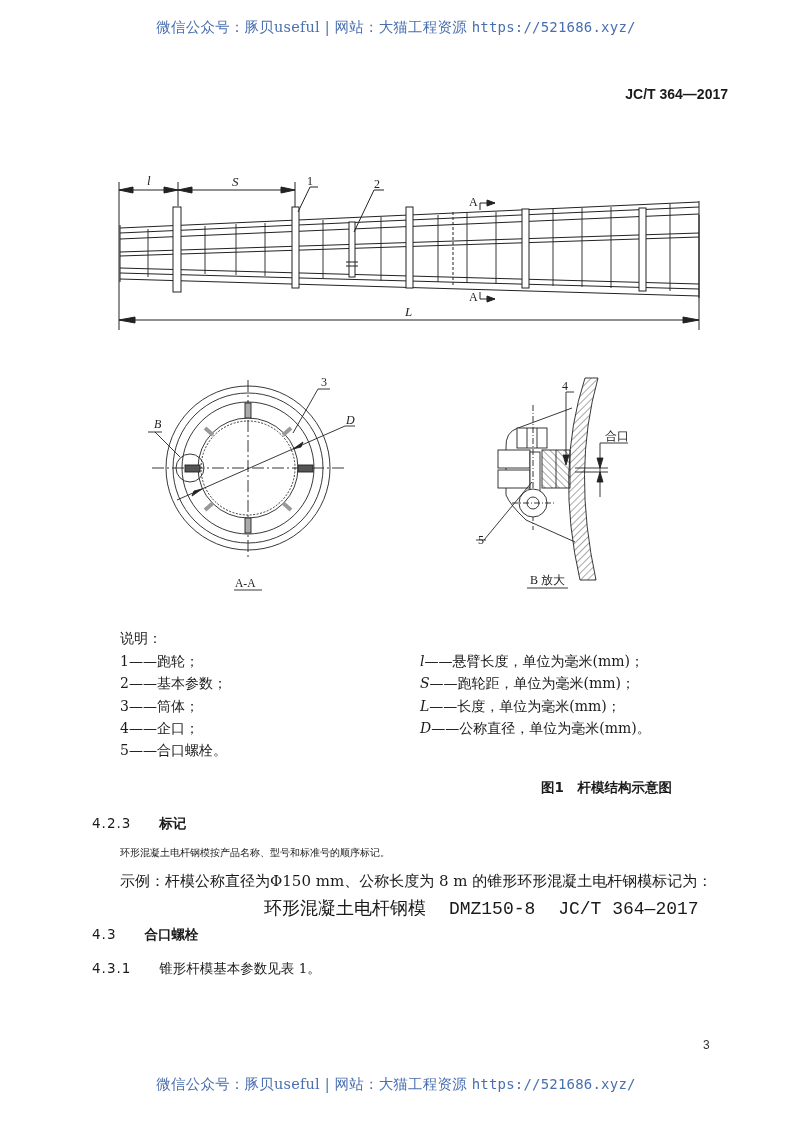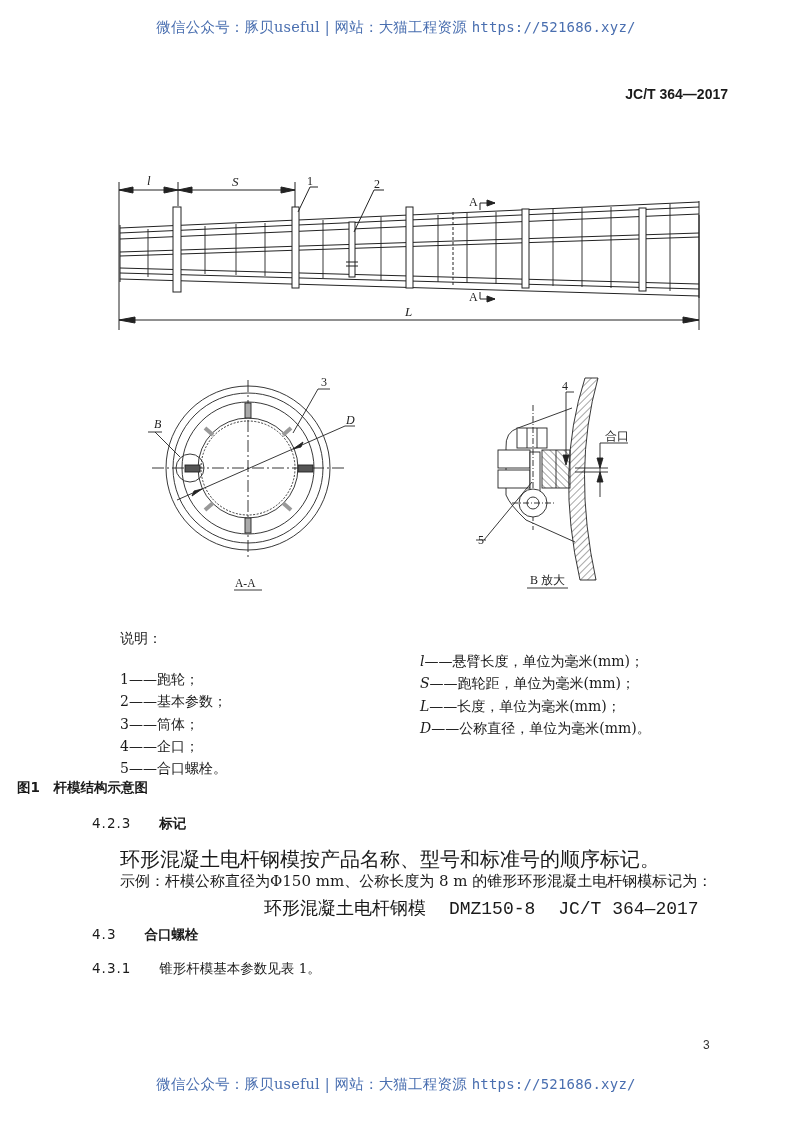--- a/index.html
+++ b/index.html
@@ -5,26 +5,26 @@
   html, body { margin:0; padding:0; background:#ffffff; }
   body { width:800px; height:1123px; position:relative; overflow:hidden;
          font-family:"DejaVu Serif","Liberation Serif",serif; color:#1a1a1a; }
   .abs { position:absolute; }
   .wm { left:0; width:792px; text-align:center; font-size:14.5px; color:#4a6fb0;
         font-family:"DejaVu Serif","Liberation Serif",serif; letter-spacing:0.2px; }
   .wm .url { font-family:"DejaVu Sans Mono","Liberation Mono",monospace; font-size:14px; }
   .stdno { right:72px; top:86px; font-family:"Liberation Sans","DejaVu Sans",sans-serif;
            font-weight:bold; font-size:14px; }
   .legend-item { font-size:14px; line-height:22.3px; white-space:nowrap; }
-  .fig-caption { left:0; width:672px; text-align:left; top:779px; font-size:13.5px;
-                 font-weight:bold; font-family:"DejaVu Sans","Liberation Sans",sans-serif;margin-left:17px; }
+  .fig-caption { left:0; width:672px; text-align:right; top:779px; font-size:13.5px;
+                 font-weight:bold; font-family:"DejaVu Sans","Liberation Sans",sans-serif; }
   .h { font-family:"DejaVu Sans","Liberation Sans",sans-serif; font-size:13.5px; }
   .h .num { display:inline-block; margin-right:28px; letter-spacing:1px; }
   .h .ttl { font-weight:bold; }
-  .para { font-size:20px; }
+  .para { font-size:10px; }
   .example { font-size:15px; }
   .mark { font-size:18px; white-space:pre; }
   .pageno { font-size:12px; color:#333; font-family:"Liberation Sans","DejaVu Sans",sans-serif; }
   svg text { font-family:"Liberation Serif","DejaVu Serif",serif; }
 </style>
 </head>
 <body>
 
 <div class="abs wm" style="top:18px;">
   <span>微信公众号：豚贝useful | 网站：大猫工程资源 </span><span class="url">https://521686.xyz/</span>
@@ -209,21 +209,21 @@
     <line x1="527" y1="588" x2="568" y2="588"></line>
   </g>
   <text x="562" y="390" font-size="12" fill="#222">4</text>
   <text x="478" y="544" font-size="12" fill="#222">5</text>
   <text x="605" y="440" font-size="12" fill="#222">合口</text>
   <text x="530" y="584" font-size="12" fill="#222">B 放大</text>
 </svg>
 
 <div class="abs legend-item" style="left:120px;top:627px;">说明：</div>
 
-<div class="abs" style="left:120px;top:668px;">
+<div class="abs" style="left:120px;top:650px;">
   <div class="legend-item"><span>1</span><span>——跑轮；</span></div>
   <div class="legend-item"><span>2</span><span>——基本参数；</span></div>
   <div class="legend-item"><span>3</span><span>——筒体；</span></div>
   <div class="legend-item"><span>4</span><span>——企口；</span></div>
   <div class="legend-item"><span>5</span><span>——合口螺栓。</span></div>
 </div>
 
 <div class="abs" style="left:420px;top:650px;">
   <div class="legend-item"><i>l</i><span>——悬臂长度，单位为毫米(mm)；</span></div>
   <div class="legend-item"><i>S</i><span>——跑轮距，单位为毫米(mm)；</span></div>

